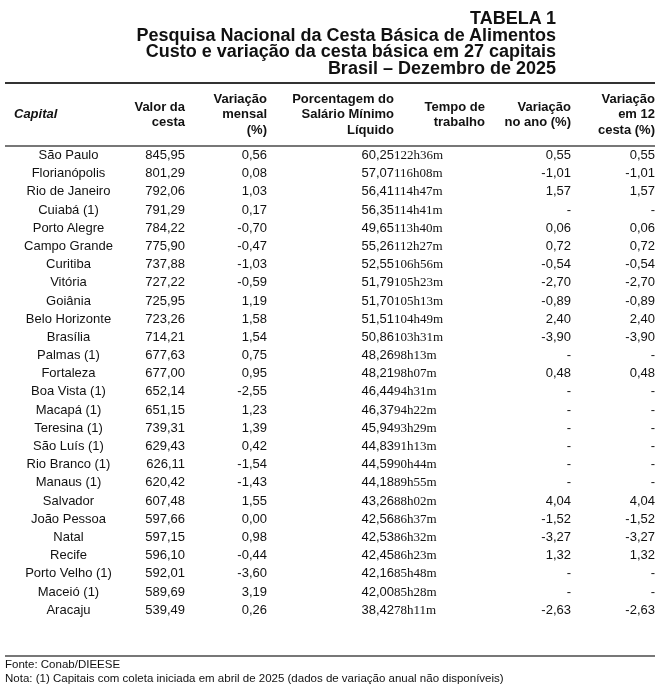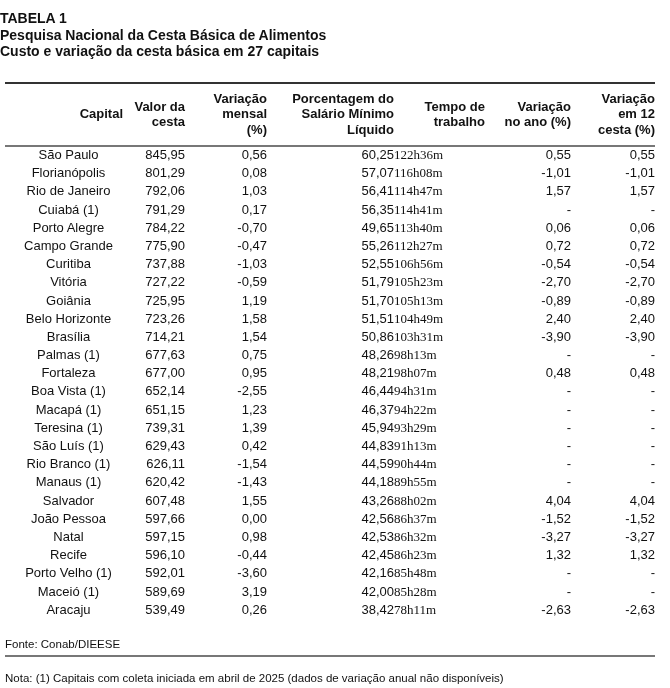--- a/index.html
+++ b/index.html
@@ -1,48 +1,49 @@
 <!DOCTYPE html>
 <html><head>
 <meta charset="utf-8">
 <style>
   html, body { margin: 0; padding: 0; background: #ffffff; }
   body { width: 670px; height: 688px; position: relative; overflow: hidden;
          font-family: "Liberation Sans", sans-serif; color: #111; }
-  .titles { position: absolute; left: 0; top: 10px; width: 556px; text-align: left;
-            font-weight: bold; font-size: 14px; line-height: 16.5px; }
+  .titles { position: absolute; left: 0; top: 10px; width: 556px; text-align: right;
+            font-weight: bold; font-size: 18px; line-height: 16.5px; }
   .titles div { white-space: nowrap; }
   .rule { position: absolute; left: 5px; width: 650px; background: #333; }
   .rule-top { top: 82px; height: 1.5px; }
   .rule-head { top: 145px; height: 1.5px; background: #777; }
   .rule-bottom { top: 655px; height: 1.5px; background: #777; }
   table { position: absolute; left: 5px; top: 84px; width: 650px; border-collapse: collapse;
           font-size: 13px; table-layout: fixed; }
   th { font-weight: bold; font-size: 13px; line-height: 15.5px; text-align: right;
        vertical-align: middle; height: 60px; padding: 0; white-space: nowrap; }
-  th.c0 { text-align: right; padding-left: 9px; }
+  th.c0 { text-align: left; padding-left: 9px; font-style: italic; }
   td { height: 18.18px; line-height: 18.18px; padding: 0; text-align: right; white-space: nowrap; }
   td.c0 { text-align: center; padding-left: 9px; }
   col.k0 { width: 118px; } col.k1 { width: 62px; } col.k2 { width: 82px; }
   col.k3 { width: 127px; } col.k4 { width: 91px; } col.k5 { width: 86px; } col.k6 { width: 84px; }
   th.c1, td.c1 { padding-right: 0; }
   th.c3, td.c3 { padding-right: 0; }
   td.c4 { text-align: left; padding-right: 0; font-family: Liberation Serif, serif; }
   tbody tr:first-child td { padding-top: 2px; }
   .foot { position: absolute; left: 5px; font-size: 11.5px; line-height: 14px; white-space: nowrap; }
-  .foot-src { top: 637px; text-align: right; }
+  .foot-src { top: 657px; text-align: right; }
   .foot-note { top: 671px; }
 </style>
 </head>
 <body>
 
 <div class="titles">
   <div>TABELA 1</div>
   <div>Pesquisa Nacional da Cesta Básica de Alimentos</div>
   <div>Custo e variação da cesta básica em 27 capitais</div>
+  <div>Brasil – Dezembro de 2025</div>
 </div>
 
 <div class="rule rule-top"></div>
 <div class="rule rule-head"></div>
 <div class="rule rule-bottom"></div>
 
 <table>
   <colgroup>
     <col class="k0">
       <col class="k1">

